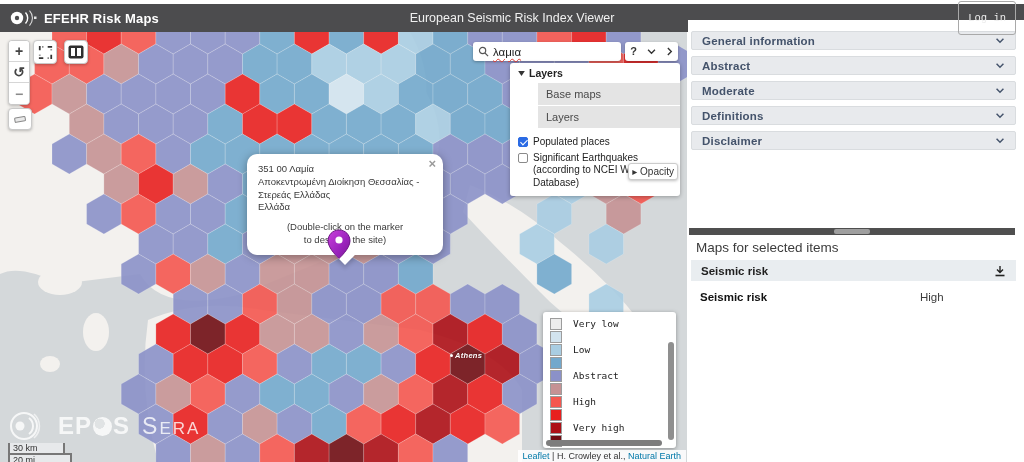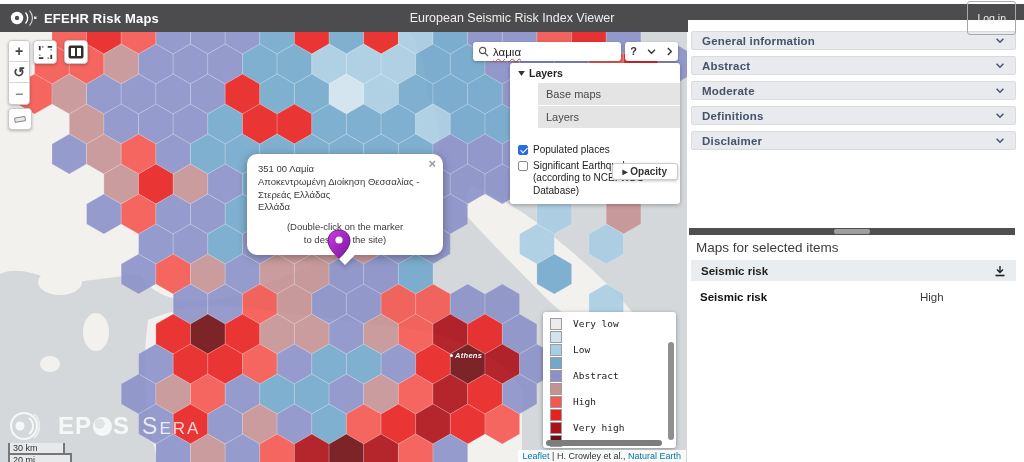--- a/index.html
+++ b/index.html
@@ -8,21 +8,21 @@
   .app { position:relative; width:1024px; height:462px; background:#fff; overflow:hidden; }
 
   
   .topstrip { position:absolute; left:0; top:0; width:1024px; height:4px; background:#fff; }
   .header { position:absolute; left:0; top:4px; width:1024px; height:28px; background:#4c4c4e;
             display:flex; align-items:center; padding:0 8px; color:#fff; }
   .brand { font-size:13px; font-weight:bold; margin-left:6px; letter-spacing:.2px; }
   .header-title { position:absolute; left:0; right:0; text-align:center; font-size:12.5px; color:#f0f0f0; pointer-events:none; }
   .login-btn { margin-left:auto; border:1px solid #a9a9a9; border-radius:3px; background:transparent;
                color:#eee; font-size:10.5px; padding:10px 9px; cursor:pointer; position:relative; z-index:2;
-               font-family:Liberation Sans, sans-serif; }
+               font-family:Liberation Mono, monospace; }
 
   
   .map { position:absolute; left:0; top:32px; width:687px; height:430px; overflow:hidden; background:#d4d8da; }
   .map svg.base { position:absolute; left:0; top:0; }
 
   .ctl { position:absolute; background:#fff; border:1px solid #c9c9c9; border-radius:4px;
          box-shadow:0 1px 3px rgba(0,0,0,.25); }
   .zoomctl { left:8px; top:8px; width:22px; }
   .zoomctl .zbtn { width:100%; height:21px; display:flex; align-items:center; justify-content:center;
                    font-size:14px; font-weight:bold; color:#444; border-bottom:1px solid #d6d6d6; cursor:pointer; background:#fff; }
@@ -40,28 +40,28 @@
                   text-decoration-thickness:1px; text-underline-offset:2px; }
   .helpgroup { position:absolute; left:625px; top:10px; width:53px; height:19px; background:#fff; border-radius:3px;
                box-shadow:0 1px 3px rgba(0,0,0,.3); display:flex; align-items:center; justify-content:space-around;
                font-size:11px; color:#333; font-weight:bold; }
   .helpgroup span { cursor:pointer; line-height:1; }
 
   .layers-panel { position:absolute; left:510px; top:31px; width:170px; background:#fff; border-radius:3px;
                   box-shadow:0 1px 4px rgba(0,0,0,.3); font-size:11px; color:#333; overflow:hidden; }
   .layers-head { padding:4px 8px; font-weight:bold; font-size:10.5px; color:#222; display:flex; align-items:center; gap:4px; cursor:pointer; }
   .layers-section { background:#e4e4e4; color:#4a4a4a; padding:5px 8px; font-size:11px; margin-bottom:1px; cursor:pointer;margin-left:28px; }
-  .layers-checks { padding:12px 8px 7px 8px; }
+  .layers-checks { padding:4px 8px 7px 8px; }
   .chk-row { display:flex; align-items:flex-start; gap:5px; margin-top:3px; font-size:10px; color:#222; line-height:1.25; cursor:pointer; }
   .cb { width:10px; height:10px; border:1px solid #8a8a8a; border-radius:2px; background:#fff; flex:0 0 auto; margin-top:1px; position:relative; }
   .cb.on { background:#2b6be4; border-color:#2b6be4; }
   .cb.on::after { content:""; position:absolute; left:2.5px; top:0px; width:3px; height:6px;
                   border:solid #fff; border-width:0 1.5px 1.5px 0; transform:rotate(45deg); }
   .opacity-btn { position:absolute; right:9px; top:131px; background:#fff; border:1px solid #ccc; border-radius:3px;
-                 box-shadow:0 1px 3px rgba(0,0,0,.25); font-size:10px; color:#333; padding:2px 10px; cursor:pointer;font-weight:bold; }
+                 box-shadow:0 1px 3px rgba(0,0,0,.25); font-size:10px; color:#333; padding:2px 3px; cursor:pointer; }
 
   .popup { position:absolute; left:247px; top:122px; width:196px; background:#fff; border-radius:10px;
            box-shadow:0 2px 10px rgba(0,0,0,.35); padding:9px 11px 8px 11px; font-size:9.5px; color:#3a3a3a; line-height:1.35; }
   .popup::after { content:""; position:absolute; left:50%; bottom:-7px; width:14px; height:14px; background:#fff;
                   transform:translateX(-50%) rotate(45deg); box-shadow:3px 3px 4px rgba(0,0,0,.12); }
   .popup .close { position:absolute; top:3px; right:7px; font-size:13px; color:#9a9a9a; cursor:pointer; line-height:1; font-weight:bold; }
   .popup .note { text-align:center; margin-top:7px; }
 
   .marker { position:absolute; left:326px; top:196px; width:26px; height:32px; cursor:pointer; }
 

